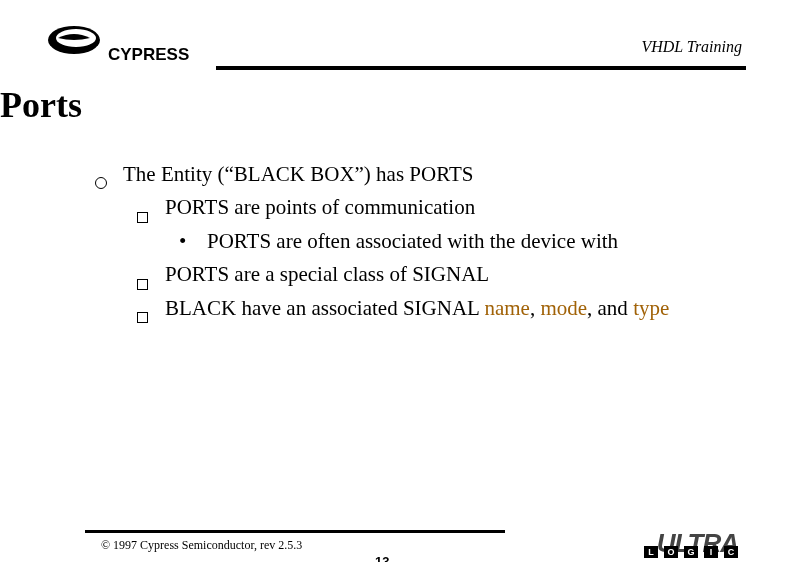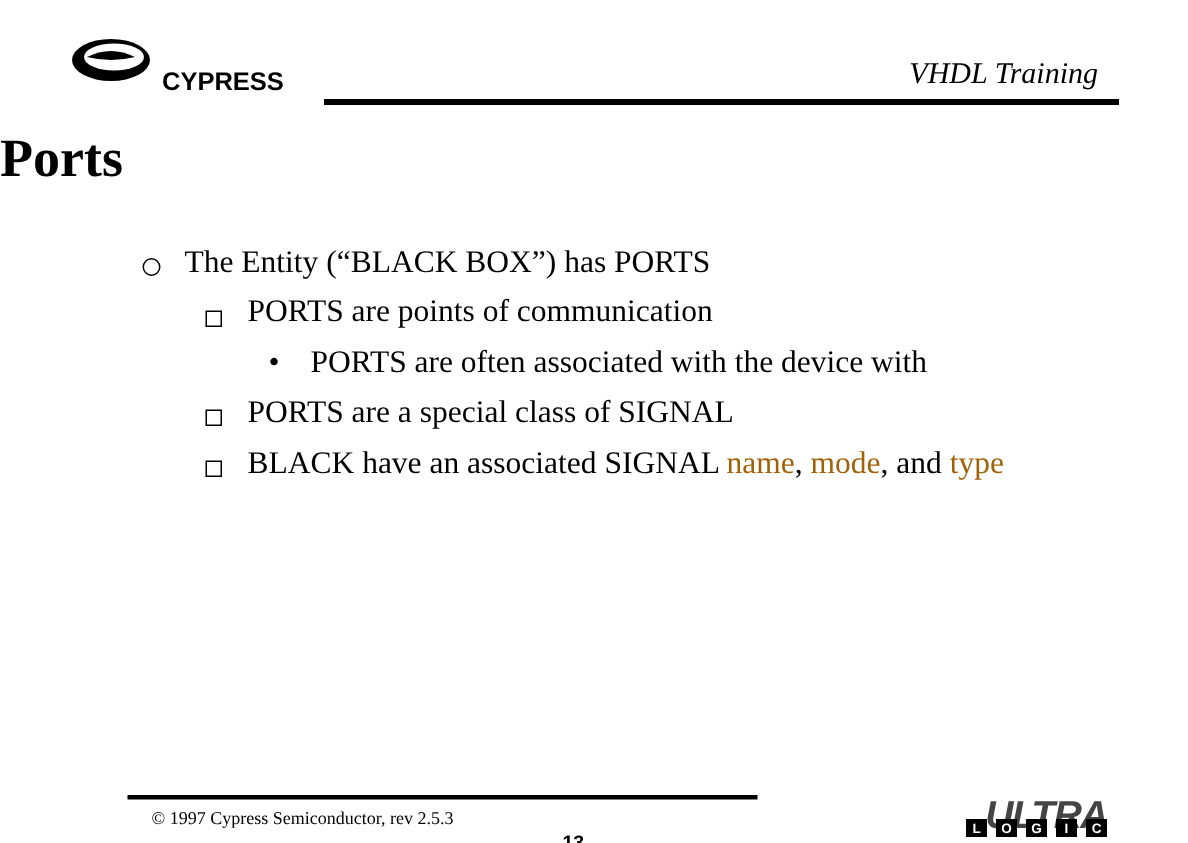--- a/index.html
+++ b/index.html
@@ -20,24 +20,24 @@
   }
   .logo-area {
     position: absolute;
     left: 0;
     top: 0;
     width: 170px;
     height: 50px;
   }
   .header-title {
     position: absolute;
-    right: 14px;
+    right: 4px;
     top: 18px;
     font-style: italic;
-    font-size: 20px;
+    font-size: 16px;
   }
   .header-rule {
     position: absolute;
     left: 170px;
     right: 0;
     top: 46px;
     height: 4px;
     background: #000;
   }
   .slide-title {
@@ -51,21 +51,21 @@
   .content {
     position: absolute;
     top: 160px;
     left: 95px;
     right: 60px;
     font-size: 21px;
     line-height: 1.4;
   }
   .b-row {
     display: flex;
-    align-items: center;
+    align-items: flex-end;
     margin-bottom: 4px;
   }
   .b-mark {
     flex-shrink: 0;
     width: 28px;
     display: flex;
     justify-content: flex-start;
     align-items: center;
   }
   .b-text { flex: 1; }

